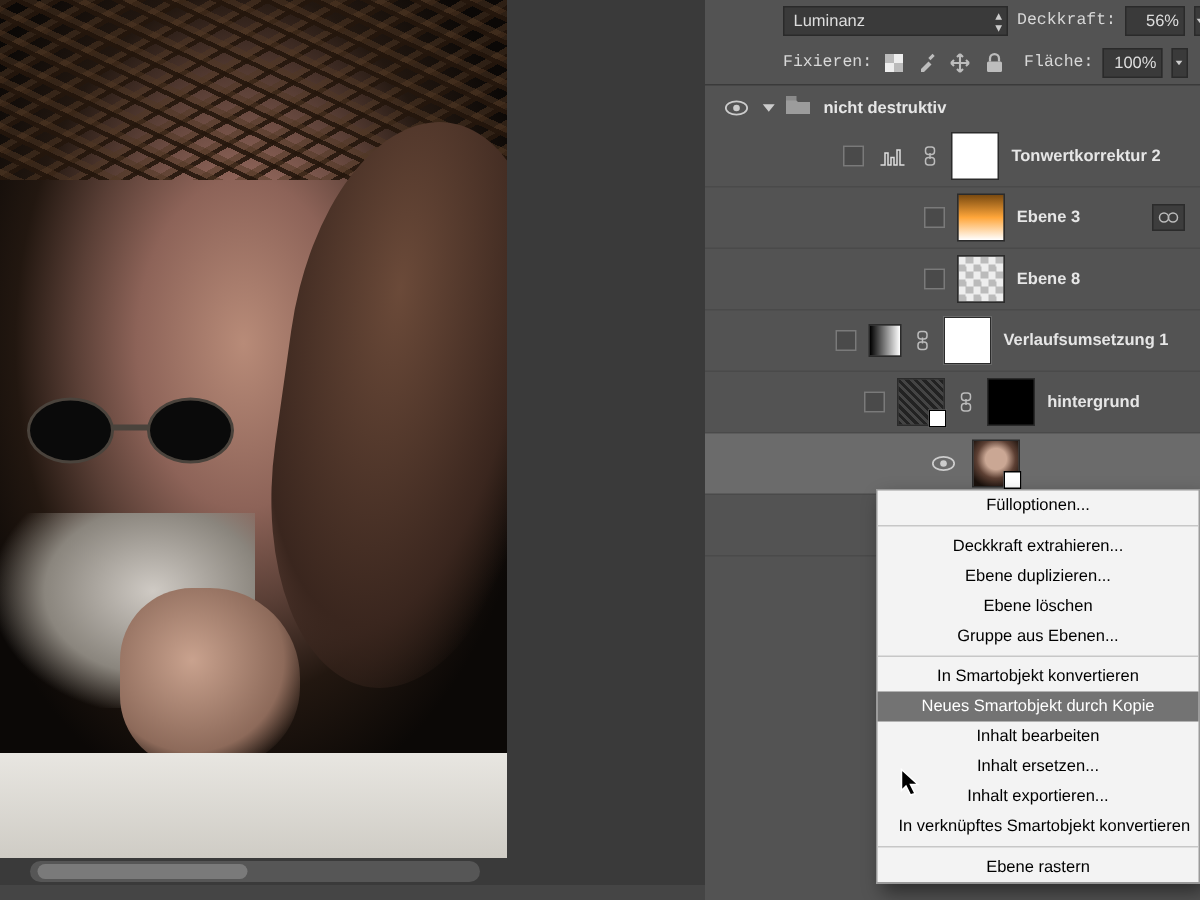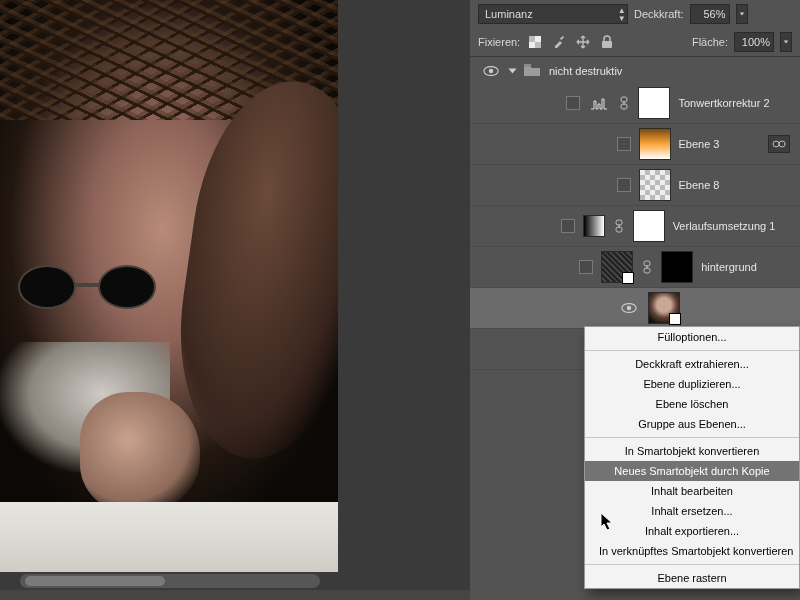--- a/index.html
+++ b/index.html
@@ -21,22 +21,22 @@
 .portrait .glasses { position:absolute; left:18px; top:265px; width:150px; height:50px; }
 .portrait .glasses .lens { position:absolute; width:58px; height:44px; border-radius:50%; background:#0a0a0a; border:2px solid #4a433c; }
 .portrait .glasses .lens.l{ left:0; } .portrait .glasses .lens.r{ left:80px; }
 .portrait .glasses .bridge{ position:absolute; left:56px; top:18px; width:26px; height:4px; background:#4a433c; border-radius:2px;}
 .portrait .hair { position:absolute; right:-20px; top:80px; width:170px; height:380px; border-radius:50%/40%; background: radial-gradient(ellipse at 40% 30%, #6b4a39, #3a261e 60%, transparent 80%); transform:rotate(8deg);}
 .portrait .beard { position:absolute; left:0; bottom:100px; width:170px; height:130px; background: radial-gradient(ellipse at 60% 40%, #cfcac4, #8a857d 50%, transparent 75%);}
 .portrait .hand { position:absolute; left:80px; bottom:60px; width:120px; height:120px; background: radial-gradient(circle at 40% 40%, #c9a28e, #8d6a5a 60%, transparent 80%); border-radius:40% 50% 45% 40%; }
 .portrait .shirt { position:absolute; left:0; right:0; bottom:0; height:70px; background: linear-gradient(#e8e6e1,#cfccc5); }
 
 .panel { position: absolute; left: 470px; top: 0; right: 0; height: 600px; background: #535353; }
-.row { display: flex; align-items: center; gap: 6px; padding: 4px 8px; }
-.label { color: #d8d8d8; }
+.row { display: flex; align-items: center; gap: 6px; padding: 4px 8px; margin-left: 44px; }
+.label { color: #d8d8d8; font-family: Liberation Mono, monospace; }
 
 select.native-look {
   background: #3a3a3a; color: #ddd; border: 1px solid #2a2a2a; height: 20px; padding: 0 18px 0 6px;
   appearance: none; position: relative;
 }
 .select-wrap { position: relative; display: inline-block; }
 .select-wrap .arrows { position: absolute; right: 4px; top: 2px; font-size: 9px; line-height: 8px; color: #ccc; pointer-events: none; }
 
 input[type="text"].num { width: 40px; height: 20px; background: #3a3a3a; color: #ddd; border: 1px solid #2a2a2a; padding: 0 3px; text-align: right; }
 .flyout { width: 12px; height: 20px; background: #3a3a3a; border:1px solid #2a2a2a; display:flex; align-items:center; justify-content:center; }
@@ -64,21 +64,21 @@
 .thumb.grad { background: linear-gradient(90deg,#000,#fff); }
 .thumb.corner { }
 .thumb.corner::after{ content:""; position:absolute; right:-2px; bottom:-2px; width:10px; height:10px; background:#fff; border:1px solid #000; }
 .thumb.noise { background: repeating-linear-gradient(45deg,#222 0 2px,#444 2px 4px); }
 .thumb.photo1 { background: radial-gradient(circle at 50% 40%, #caa794 0 30%, #5d4034 55%, #1a110c 85%); }
 .thumb.photo2 { background: radial-gradient(circle at 50% 40%, #6a4438 0 30%, #2a1812 70%, #0e0906 95%); }
 
 .mask-link { width:12px; height:20px; display:flex; align-items:center; justify-content:center; color:#bbb; }
 .adjust-icon { width:22px; height:18px; display:flex; align-items:center; justify-content:center; }
 
-.layer-name { color:#e6e6e6; }
+.layer-name { color:#e6e6e6;font-weight:bold; }
 .smartfilter { position:absolute; right:10px; top:50%; transform:translateY(-50%); width:22px; height:18px; border:1px solid #2b2b2b; background:#3d3d3d; display:flex; align-items:center; justify-content:center; }
 .tri { width:0; height:0; border-left:5px solid #ccc; border-top:4px solid transparent; border-bottom:4px solid transparent; display:inline-block; }
 .tri.open { transform: rotate(90deg); }
 
 
 .context-menu { position:absolute; left:584px; top:326px; width:216px; background:#f3f3f3; border:1px solid #9a9a9a; box-shadow: 4px 6px 12px rgba(0,0,0,.45); color:#000; z-index:50;text-align:center; }
 .context-menu .mi { padding:4px 14px; white-space:nowrap; overflow:hidden; text-overflow: clip; }
 .context-menu .mi.sel { background:#737373; color:#fff; }
 .context-menu hr { border:none; border-top:1px solid #c7c7c7; margin:3px 0; }
 

